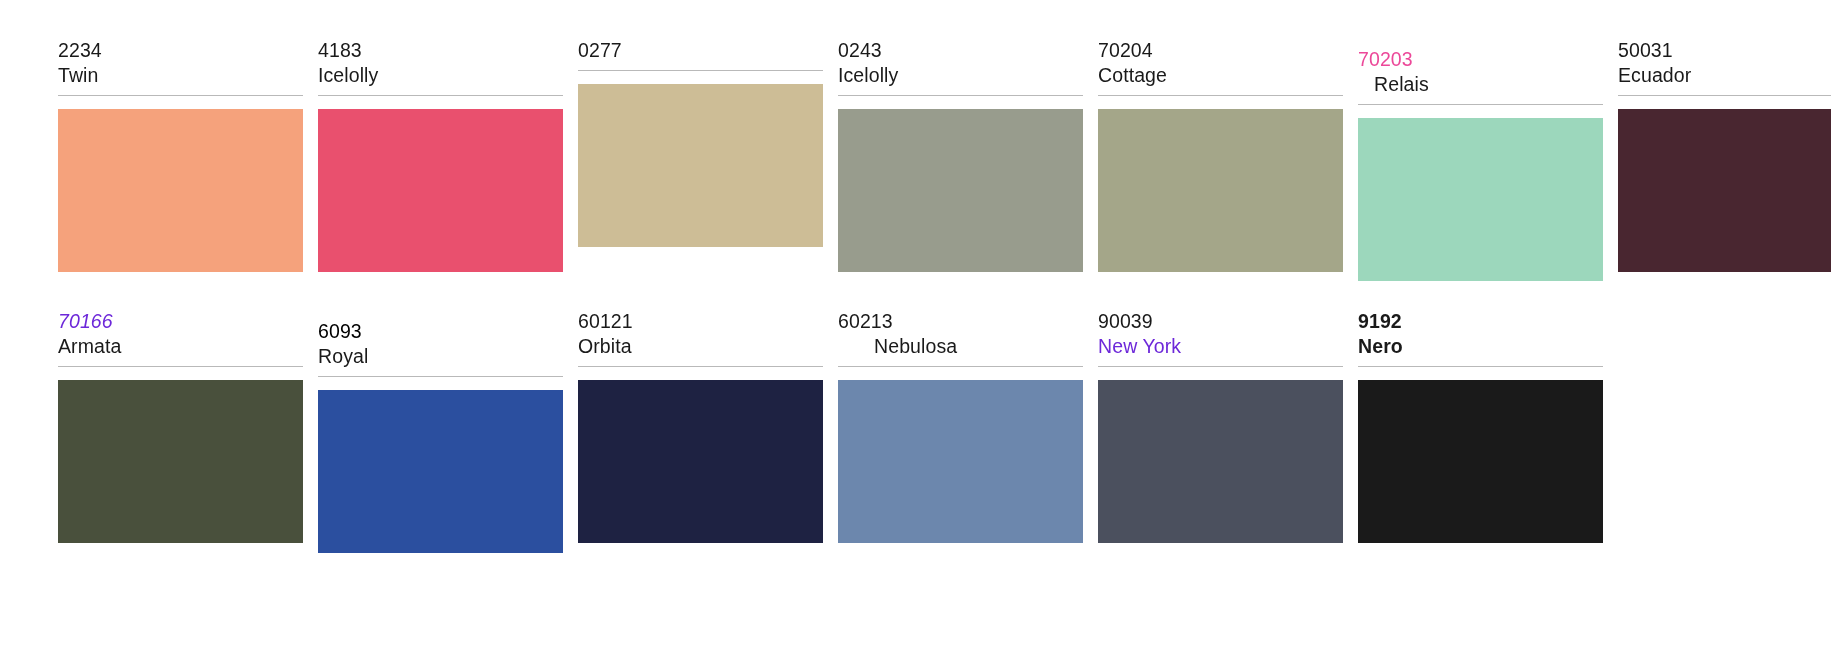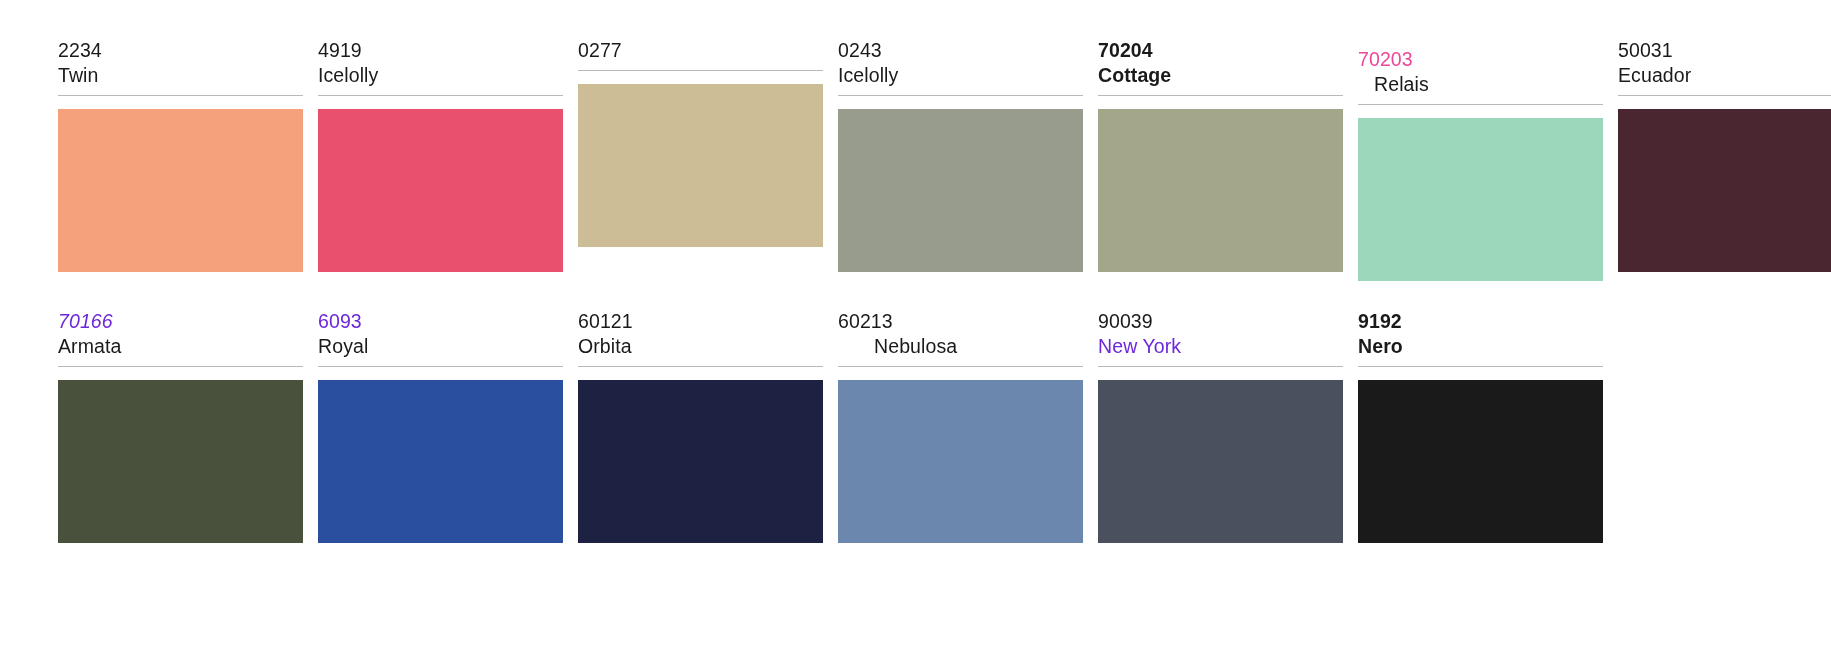--- a/index.html
+++ b/index.html
@@ -75,21 +75,21 @@
     <div class="swatch-cell">
       <div class="swatch-label" style="border-bottom-color: rgb(185, 185, 185);">
         <span class="swatch-code" style="color: rgb(26, 26, 26);">2234</span>
         <span class="swatch-name" style="color: rgb(26, 26, 26);">Twin</span>
       </div>
       <div class="swatch-chip" style="background-color: rgb(245, 162, 124);"></div>
     </div>
 
     <div class="swatch-cell">
       <div class="swatch-label" style="border-bottom-color: rgb(185, 185, 185);">
-        <span class="swatch-code" style="color: rgb(26, 26, 26);">4919</span>
+        <span class="swatch-code" style="color: rgb(26, 26, 26);">4183</span>
         <span class="swatch-name" style="color: rgb(26, 26, 26);">Icelolly</span>
       </div>
       <div class="swatch-chip" style="background-color: rgb(233, 80, 110);"></div>
     </div>
 
     <div class="swatch-cell">
       <div class="swatch-label" style="border-bottom-color: rgb(185, 185, 185);">
         <span class="swatch-code" style="color: rgb(26, 26, 26);">0277</span>
       </div>
       <div class="swatch-chip" style="background-color: rgb(205, 189, 150);"></div>
@@ -97,21 +97,21 @@
 
     <div class="swatch-cell">
       <div class="swatch-label" style="border-bottom-color: rgb(185, 185, 185);">
         <span class="swatch-code" style="color: rgb(26, 26, 26);">0243</span>
         <span class="swatch-name" style="color: rgb(26, 26, 26);">Icelolly</span>
       </div>
       <div class="swatch-chip" style="background-color: rgb(152, 156, 141);"></div>
     </div>
 
     <div class="swatch-cell">
-      <div class="swatch-label" style="border-bottom-color: rgb(185, 185, 185); font-weight: bold;">
+      <div class="swatch-label" style="border-bottom-color: rgb(185, 185, 185);">
         <span class="swatch-code" style="color: rgb(26, 26, 26);">70204</span>
         <span class="swatch-name" style="color: rgb(26, 26, 26);">Cottage</span>
       </div>
       <div class="swatch-chip" style="background-color: rgb(164, 166, 137);"></div>
     </div>
 
     <div class="swatch-cell">
       <div class="swatch-label" style="border-bottom-color: rgb(185, 185, 185);">
         <span class="swatch-code" style="color: #ec4899; margin-top: 9px;">70203</span>
         <span class="swatch-name" style="color: rgb(26, 26, 26); margin-left: 16px;">Relais</span>
@@ -134,21 +134,21 @@
     <div class="swatch-cell">
       <div class="swatch-label" style="border-bottom-color: rgb(185, 185, 185);">
         <span class="swatch-code" style="color: #6d28d9; font-style: italic;">70166</span>
         <span class="swatch-name" style="color: rgb(26, 26, 26);">Armata</span>
       </div>
       <div class="swatch-chip" style="background-color: rgb(73, 80, 60);"></div>
     </div>
 
     <div class="swatch-cell">
       <div class="swatch-label" style="border-bottom-color: rgb(185, 185, 185);">
-        <span class="swatch-code" style="color: #6d28d9;">6093</span>
+        <span class="swatch-code" style="color: #000000; margin-top: 10px;">6093</span>
         <span class="swatch-name" style="color: rgb(26, 26, 26);">Royal</span>
       </div>
       <div class="swatch-chip" style="background-color: rgb(43, 79, 159);"></div>
     </div>
 
     <div class="swatch-cell">
       <div class="swatch-label" style="border-bottom-color: rgb(185, 185, 185);">
         <span class="swatch-code" style="color: rgb(26, 26, 26);">60121</span>
         <span class="swatch-name" style="color: rgb(26, 26, 26);">Orbita</span>
       </div>

